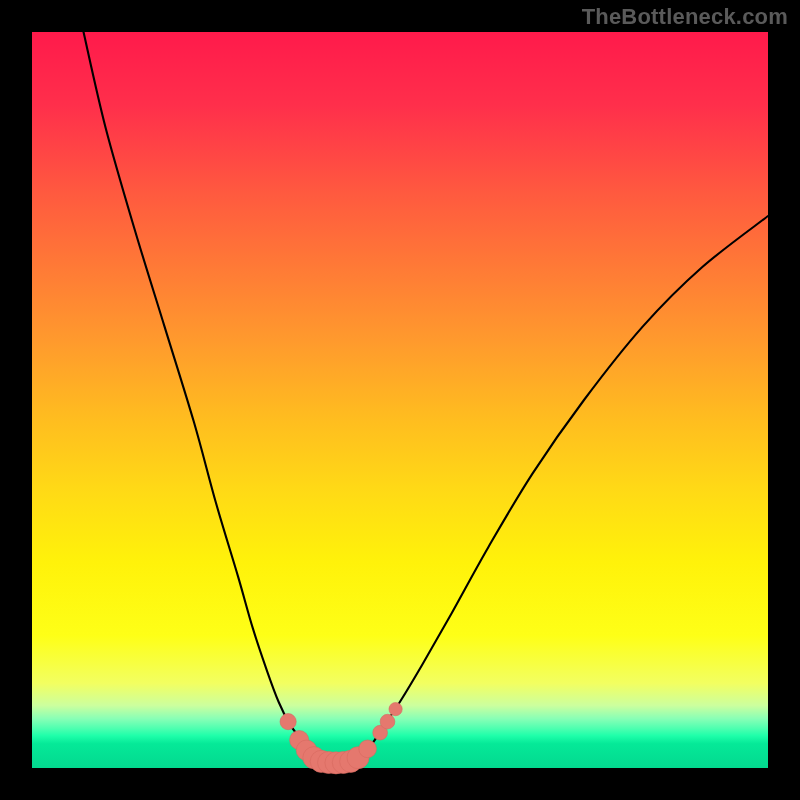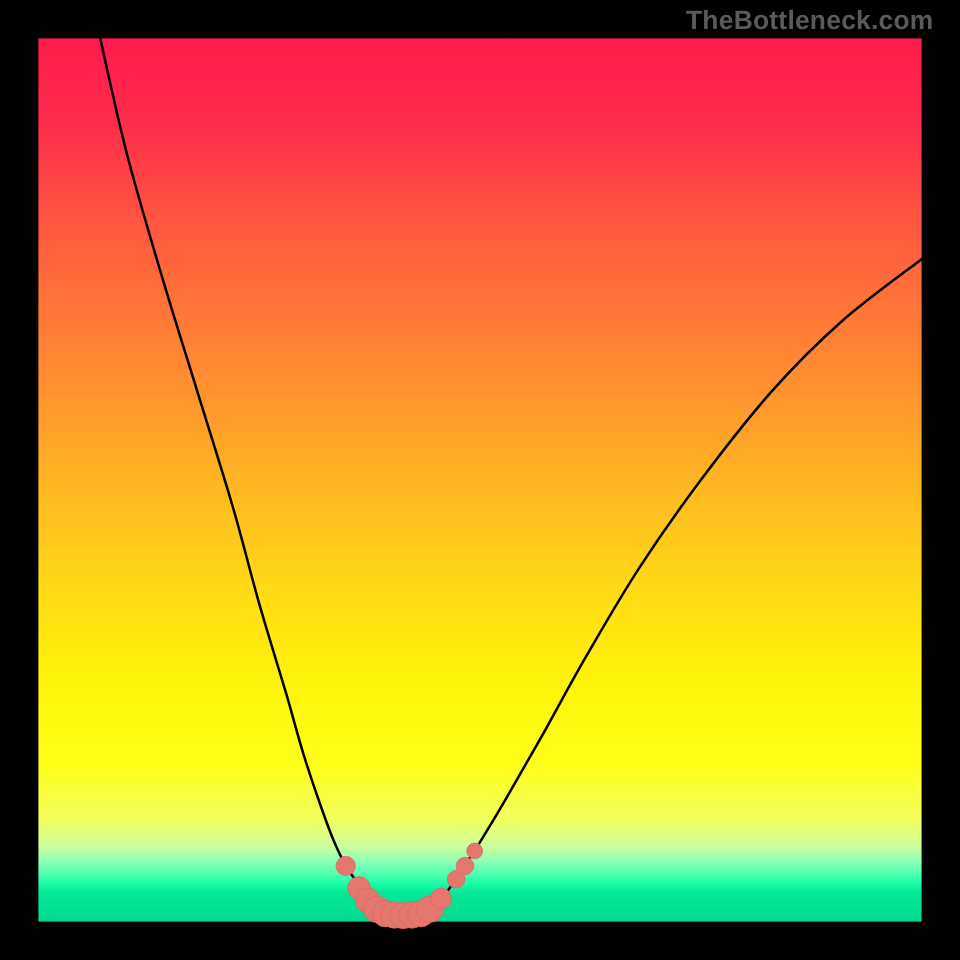--- a/index.html
+++ b/index.html
@@ -13,21 +13,21 @@
   }
   .frame {
     position: relative;
     width: 800px;
     height: 800px;
     background: #000;
   }
   .watermark {
     position: absolute;
     top: 4px;
-    right: 22px;
+    right: 12px;
     color: #5a5a5a;
     font-size: 22px;
     font-weight: 600;
     letter-spacing: 0.2px;
     z-index: 5;
   }
   .plot-area {
     position: absolute;
     left: 32px;
     top: 32px;

